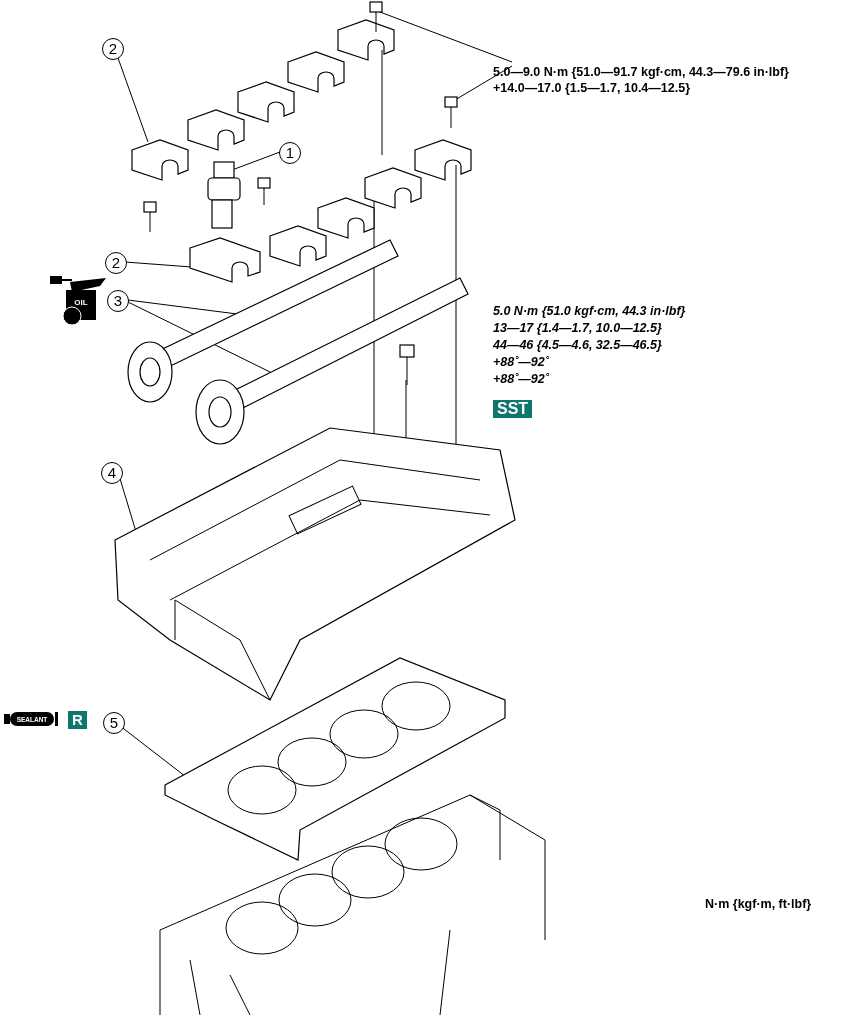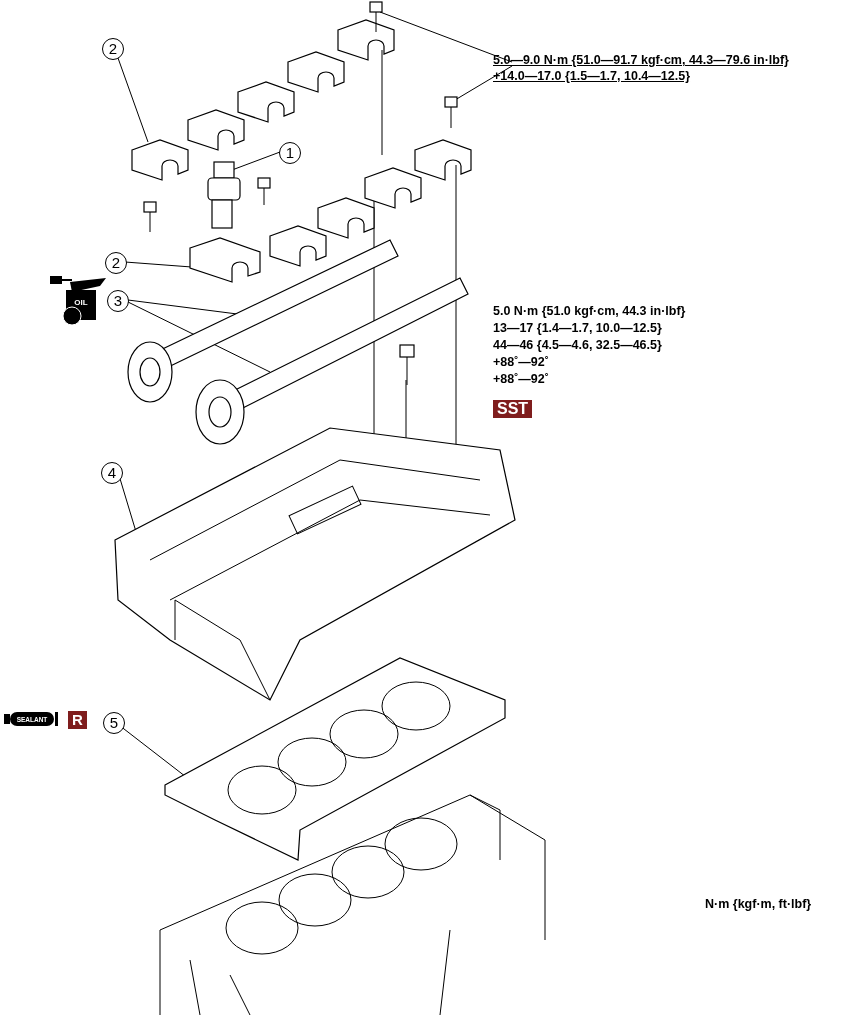--- a/index.html
+++ b/index.html
@@ -1,19 +1,19 @@
 <!DOCTYPE html>
 <html><head>
 <meta charset="utf-8">
 <style>
   html,body{margin:0;padding:0;background:#fff;}
   body{width:862px;height:1022px;position:relative;overflow:hidden;font-family:"Liberation Sans",sans-serif;color:#000;}
   .spec{position:absolute;font-weight:bold;font-size:12.5px;line-height:16px;white-space:nowrap;}
   .callout{position:absolute;width:20px;height:20px;border:1px solid #000;border-radius:50%;background:#fff;font-size:15px;line-height:20px;text-align:center;font-family:"Liberation Sans",sans-serif;}
-  .badge{position:absolute;background:#7f1d1d;color:#fff;font-weight:bold;font-size:15px;line-height:18px;padding:0 4px;}
+  .badge{position:absolute;background:#0f766e;color:#fff;font-weight:bold;font-size:15px;line-height:18px;padding:0 4px;}
   svg{position:absolute;left:0;top:0;}
   .ln{stroke:#000;stroke-width:1;fill:none;}
   .pt{stroke:#000;stroke-width:1.2;fill:#fff;}
 </style>
 </head>
 <body>
 
 <svg width="862" height="1022">
 
   <g>
@@ -117,26 +117,26 @@
 
 <div class="callout" style="left:279px;top:142px;">1</div>
 <div class="callout" style="left:102px;top:38px;">2</div>
 <div class="callout" style="left:105px;top:252px;">2</div>
 <div class="callout" style="left:107px;top:290px;">3</div>
 <div class="callout" style="left:101px;top:462px;">4</div>
 <div class="callout" style="left:103px;top:712px;">5</div>
 
 <div class="badge" style="left:68px;top:711px;">R</div>
 
-<div class="spec" style="left:493px;top:52px;text-decoration:underline;">
+<div class="spec" style="left:493px;top:64px;">
   <div>5.0—9.0 N·m {51.0—91.7 kgf·cm, 44.3—79.6 in·lbf}</div>
   <div>+14.0—17.0 {1.5—1.7, 10.4—12.5}</div>
 </div>
 
-<div class="spec" style="left:493px;top:303px;line-height:17px;">
+<div class="spec" style="left:493px;top:303px;line-height:17px;font-style:italic;">
   <div>5.0 N·m {51.0 kgf·cm, 44.3 in·lbf}</div>
   <div>13—17 {1.4—1.7, 10.0—12.5}</div>
   <div>44—46 {4.5—4.6, 32.5—46.5}</div>
   <div>+88˚—92˚</div>
   <div>+88˚—92˚</div>
 </div>
 <div class="badge" style="left:493px;top:400px;font-size:16px;">SST</div>
 
 <div class="spec" style="left:705px;top:896px;">N·m {kgf·m, ft·lbf}</div>
 

